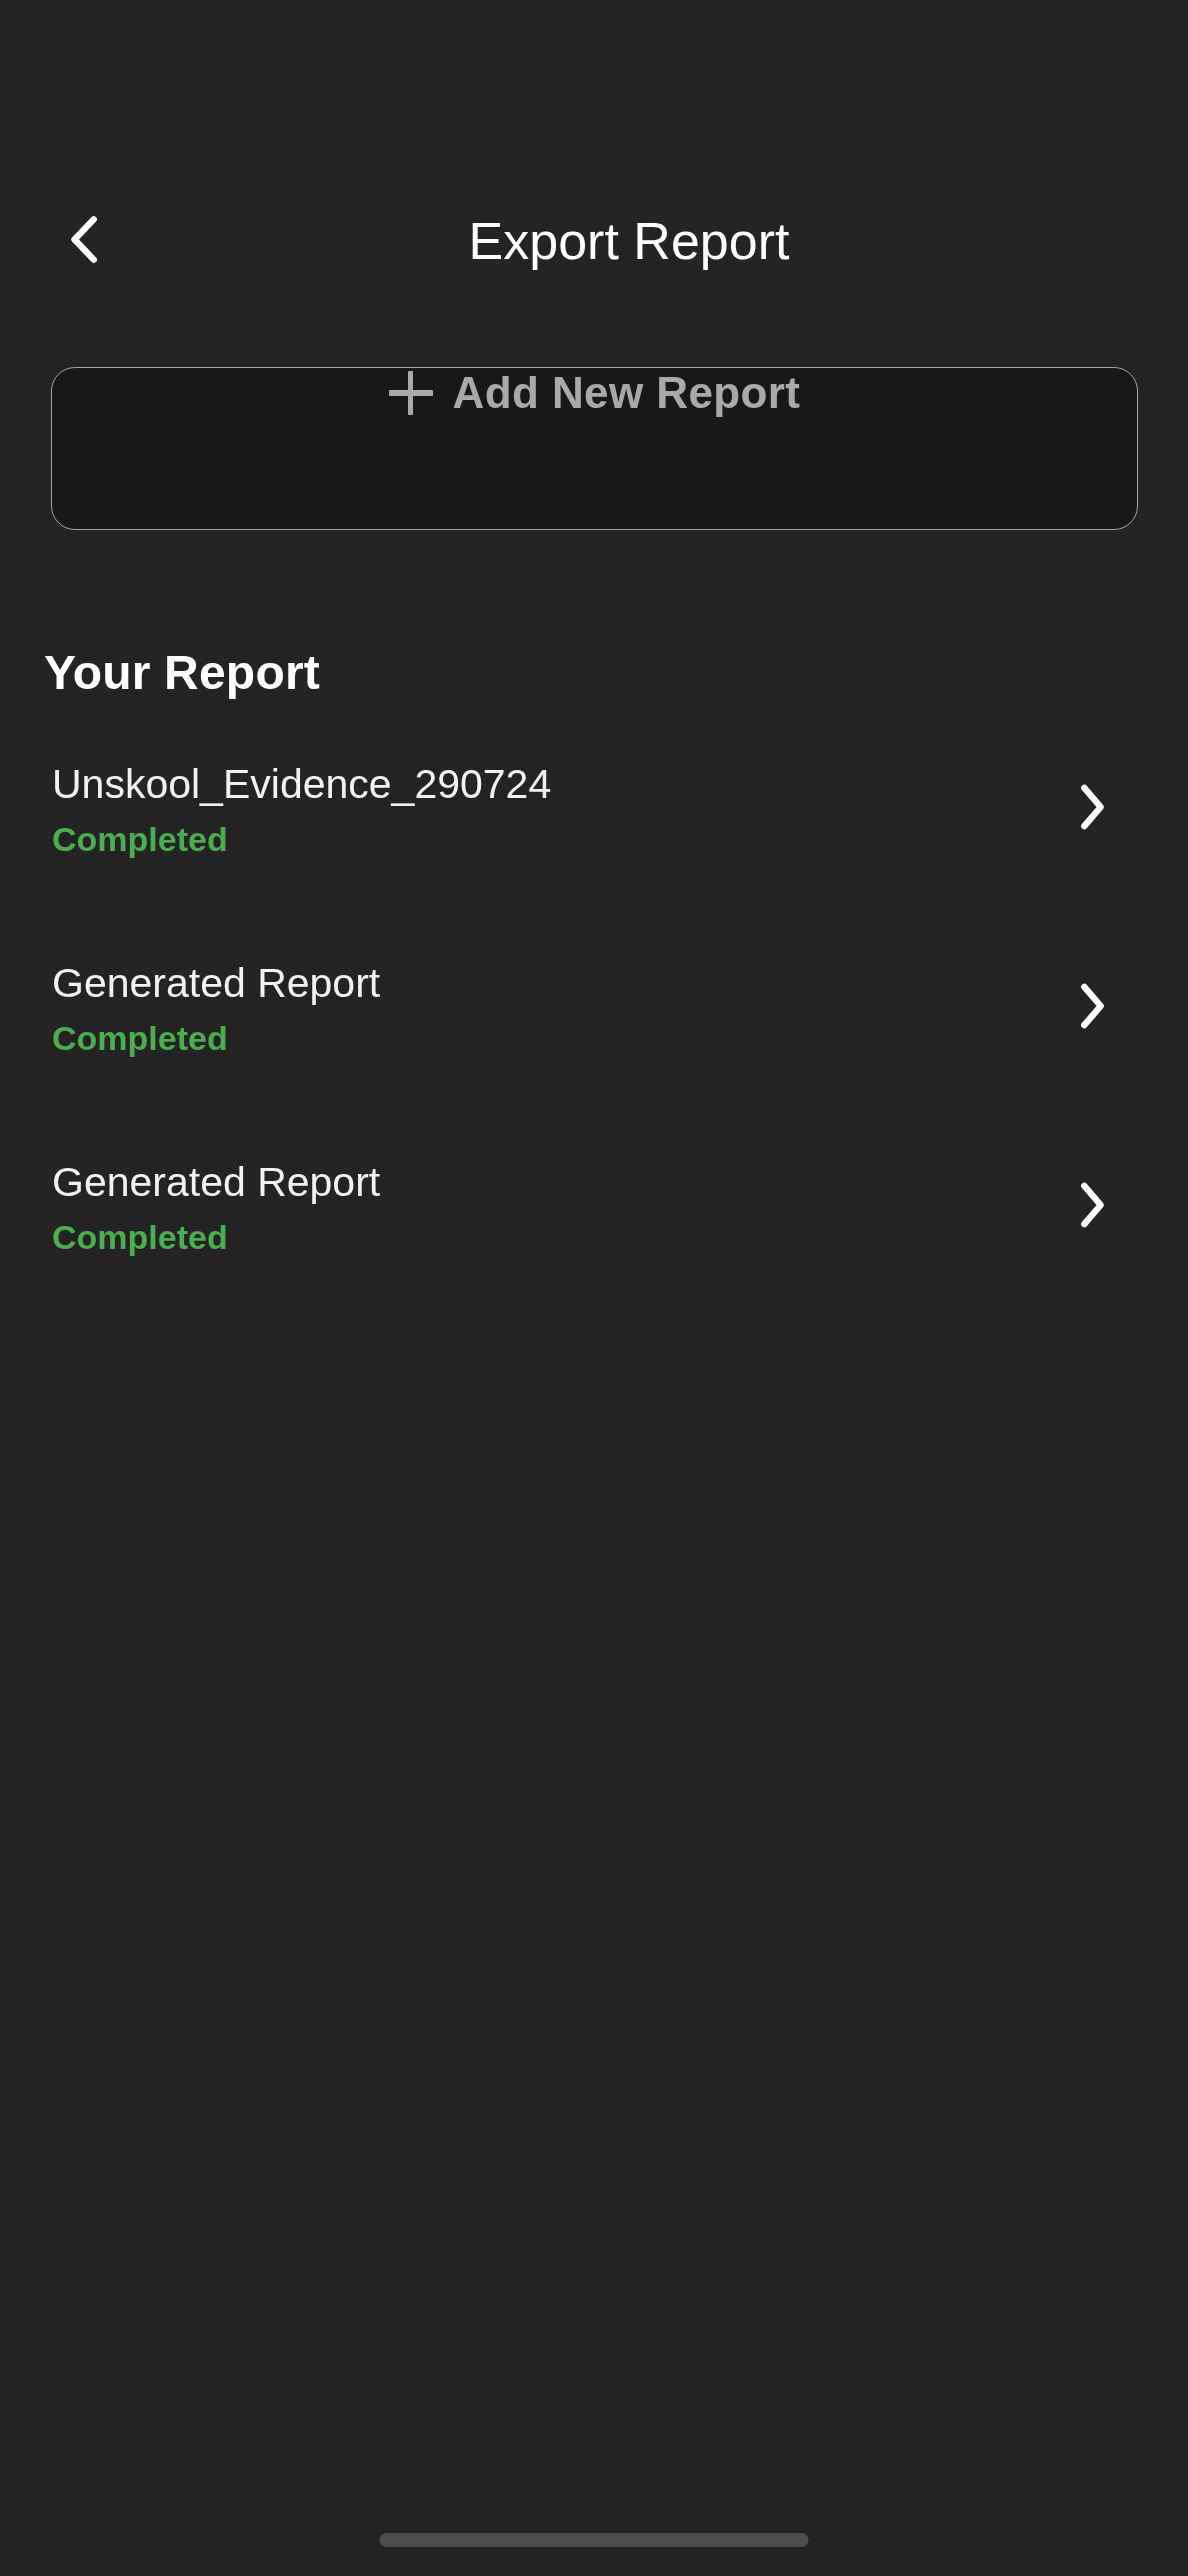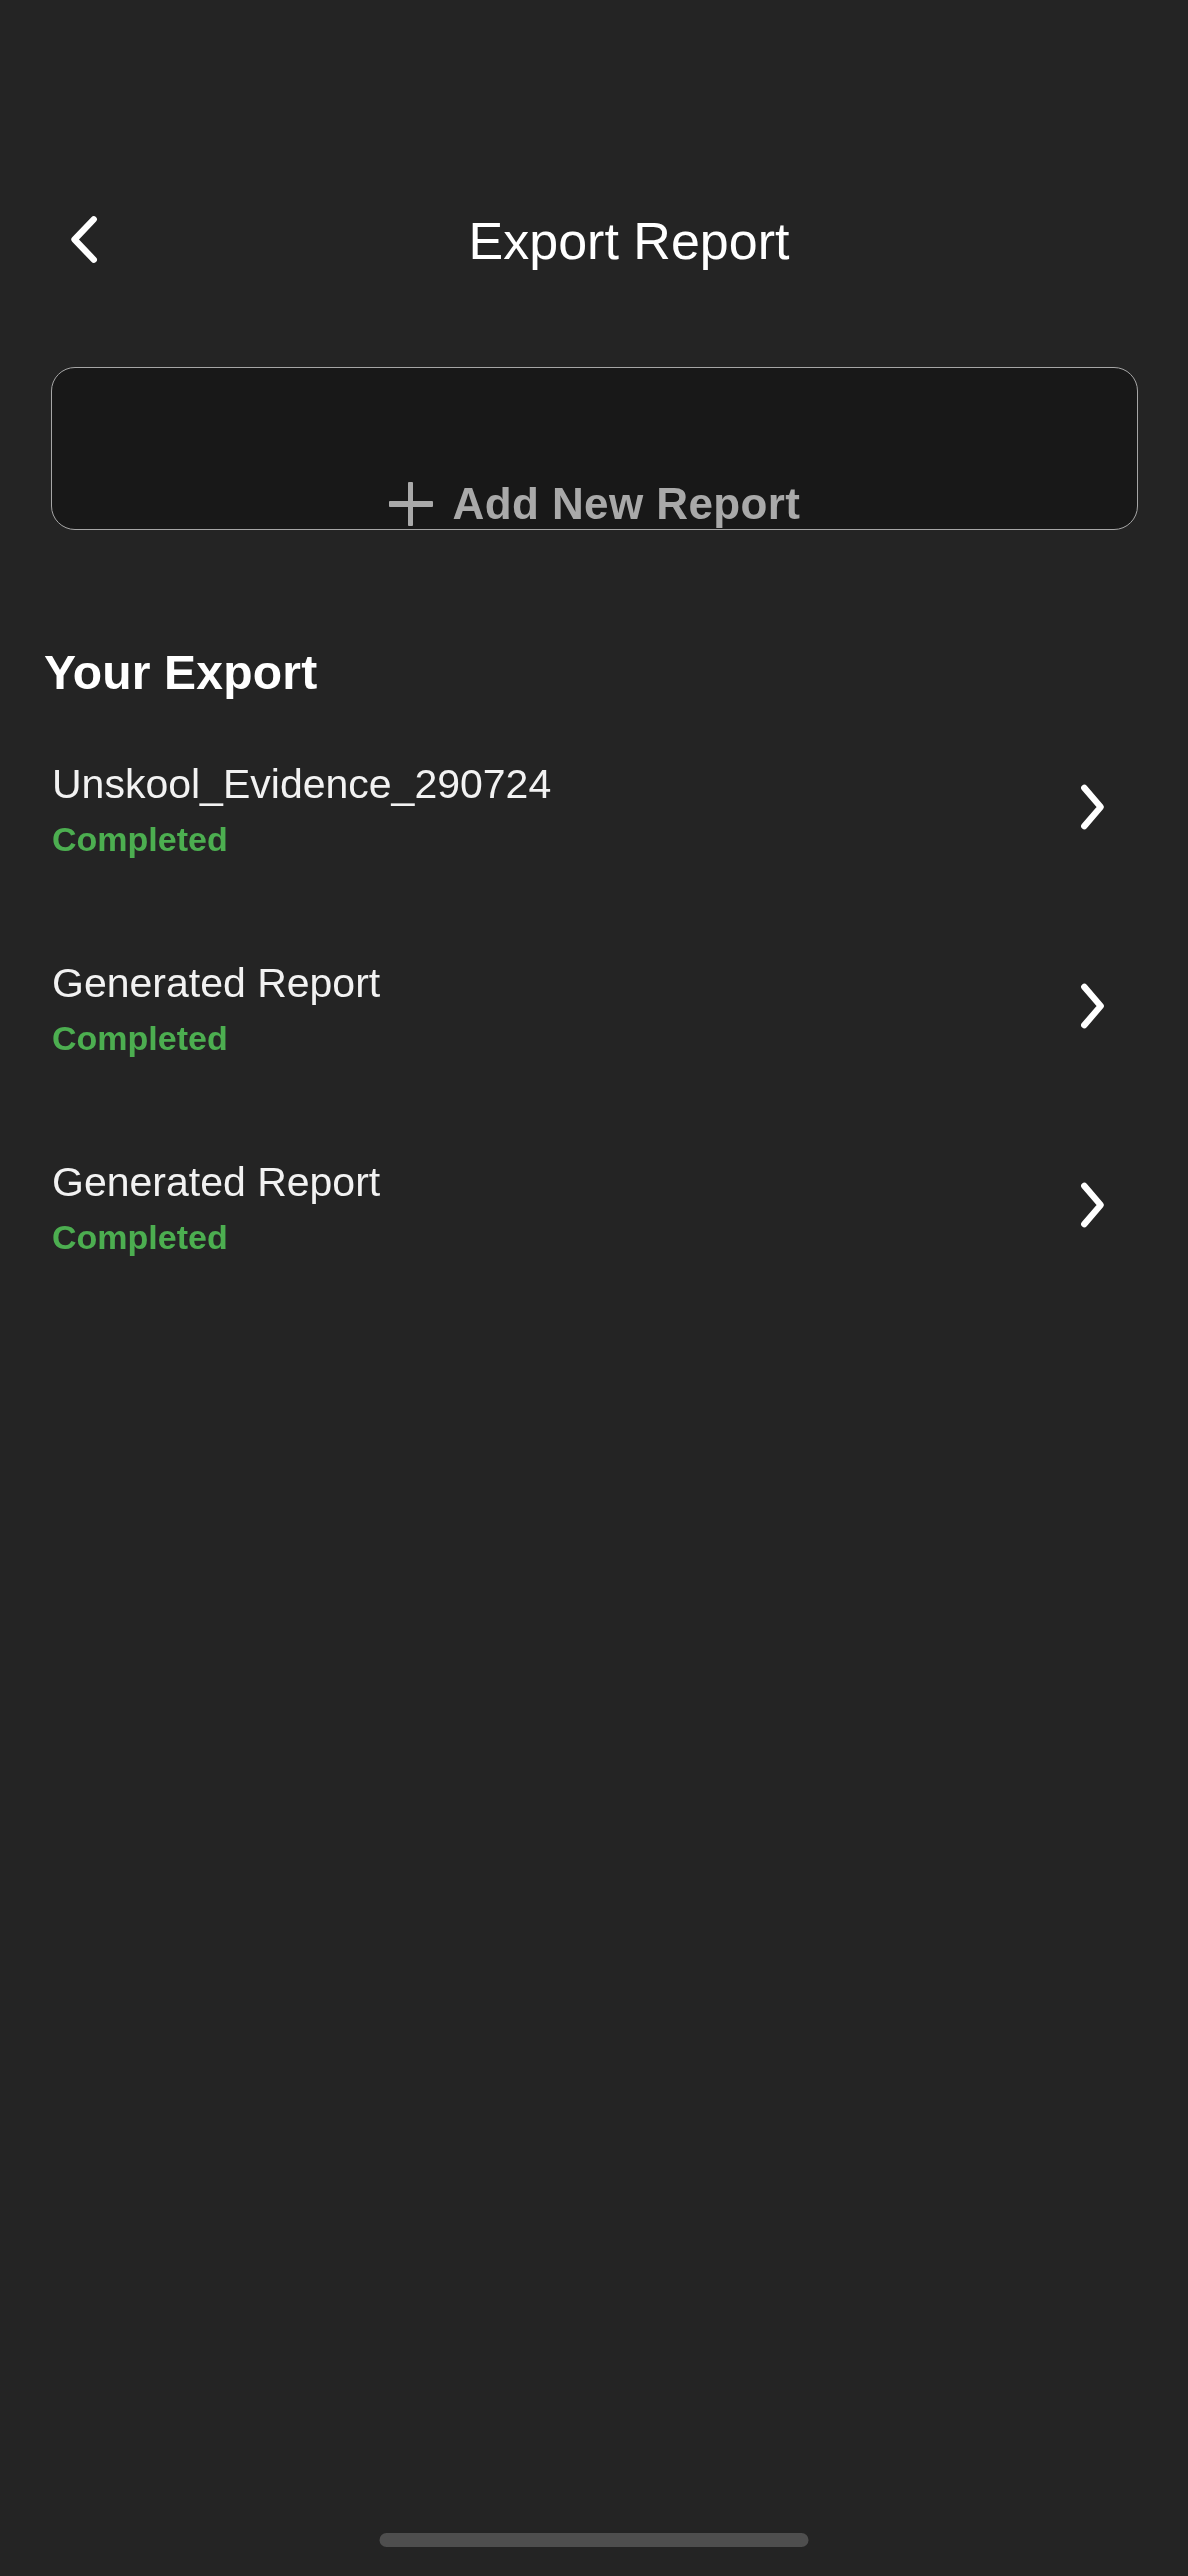--- a/index.html
+++ b/index.html
@@ -109,21 +109,21 @@
     position: absolute;
     left: 51px;
     top: 367px;
     width: 1087px;
     height: 163px;
     box-sizing: border-box;
     border: 1.8px solid #a6a6a6;
     border-radius: 24px;
     background: #181818;
     display: flex;
-    align-items: flex-end;
+    align-items: flex-start;
     justify-content: center;
     cursor: pointer;
   }
   .add-report-inner {
     display: flex;
     align-items: center;
     gap: 20px;
   }
   .plus-icon {
     display: block;
@@ -234,21 +234,21 @@
     <div class="nav-title">Export Report</div>
   </div>
 
   <div class="add-report-btn">
     <div class="add-report-inner">
       <span class="plus-icon"></span>
       <span class="add-report-label">Add New Report</span>
     </div>
   </div>
 
-  <div class="section-heading">Your Export</div>
+  <div class="section-heading">Your Report</div>
 
   <div class="report-list">
 
     <div class="report-row">
       <div class="report-name">Unskool_Evidence_290724</div>
       <div class="report-status">Completed</div>
       <div class="row-chevron">
         <svg width="31" height="48" viewBox="0 0 34 52">
           <polyline points="8,5 26,26 8,47" fill="none" stroke="#ffffff" stroke-width="7" stroke-linecap="round" stroke-linejoin="round"></polyline>
         </svg>

